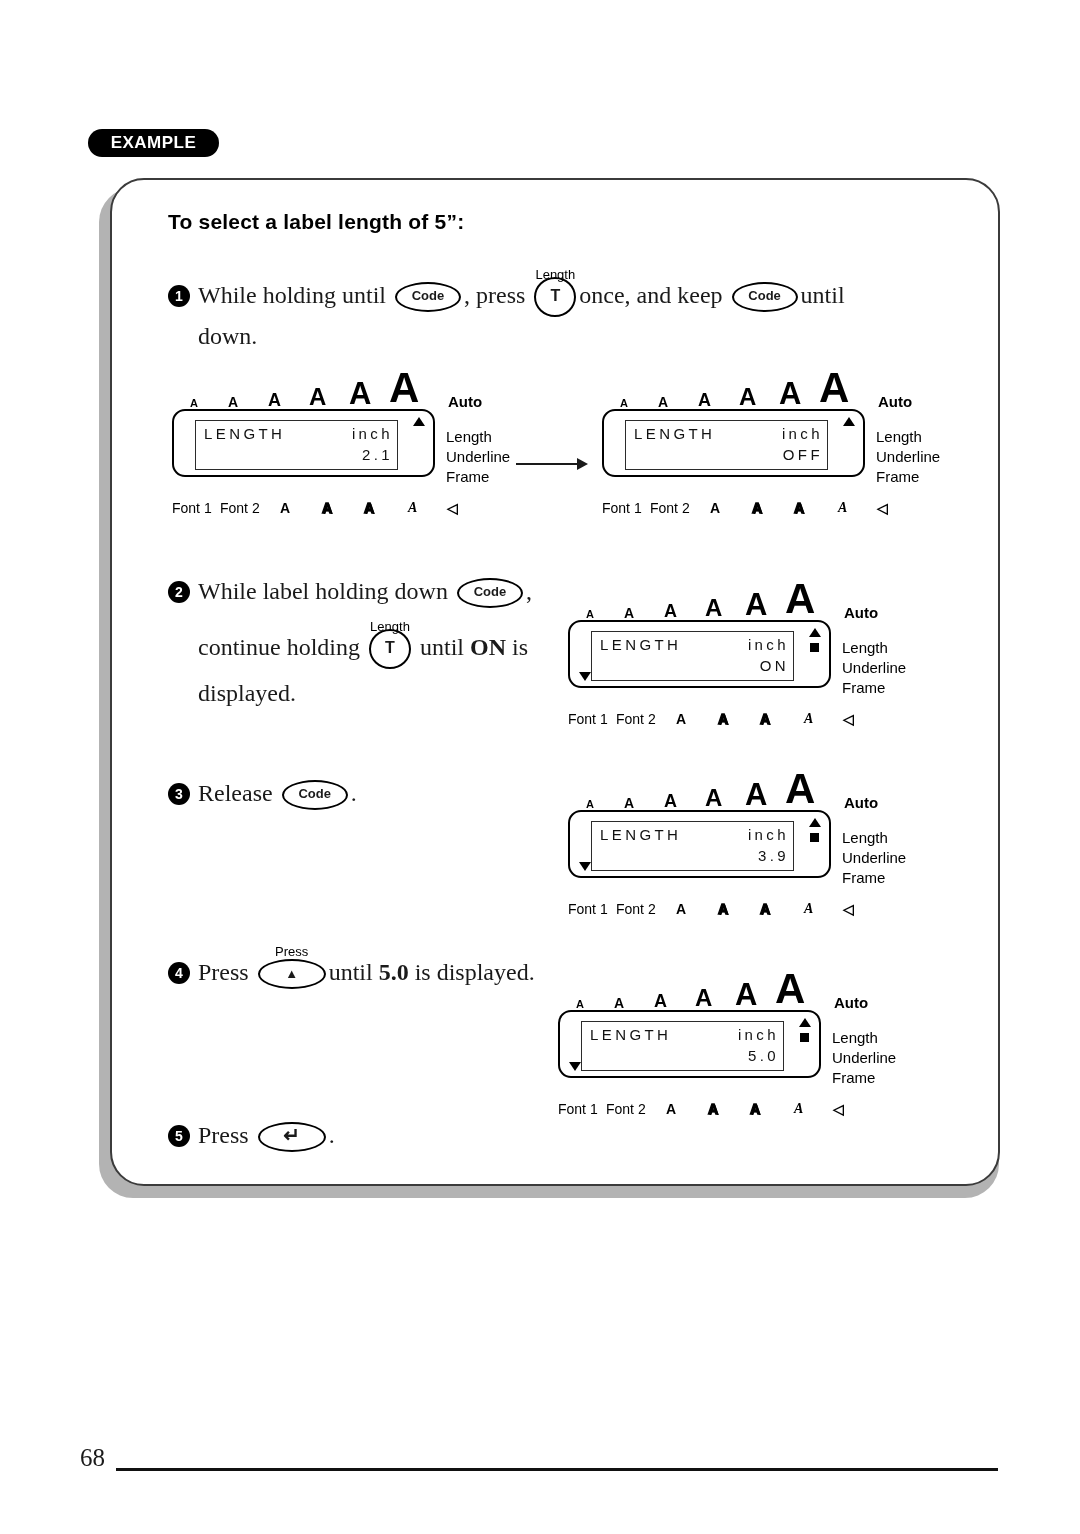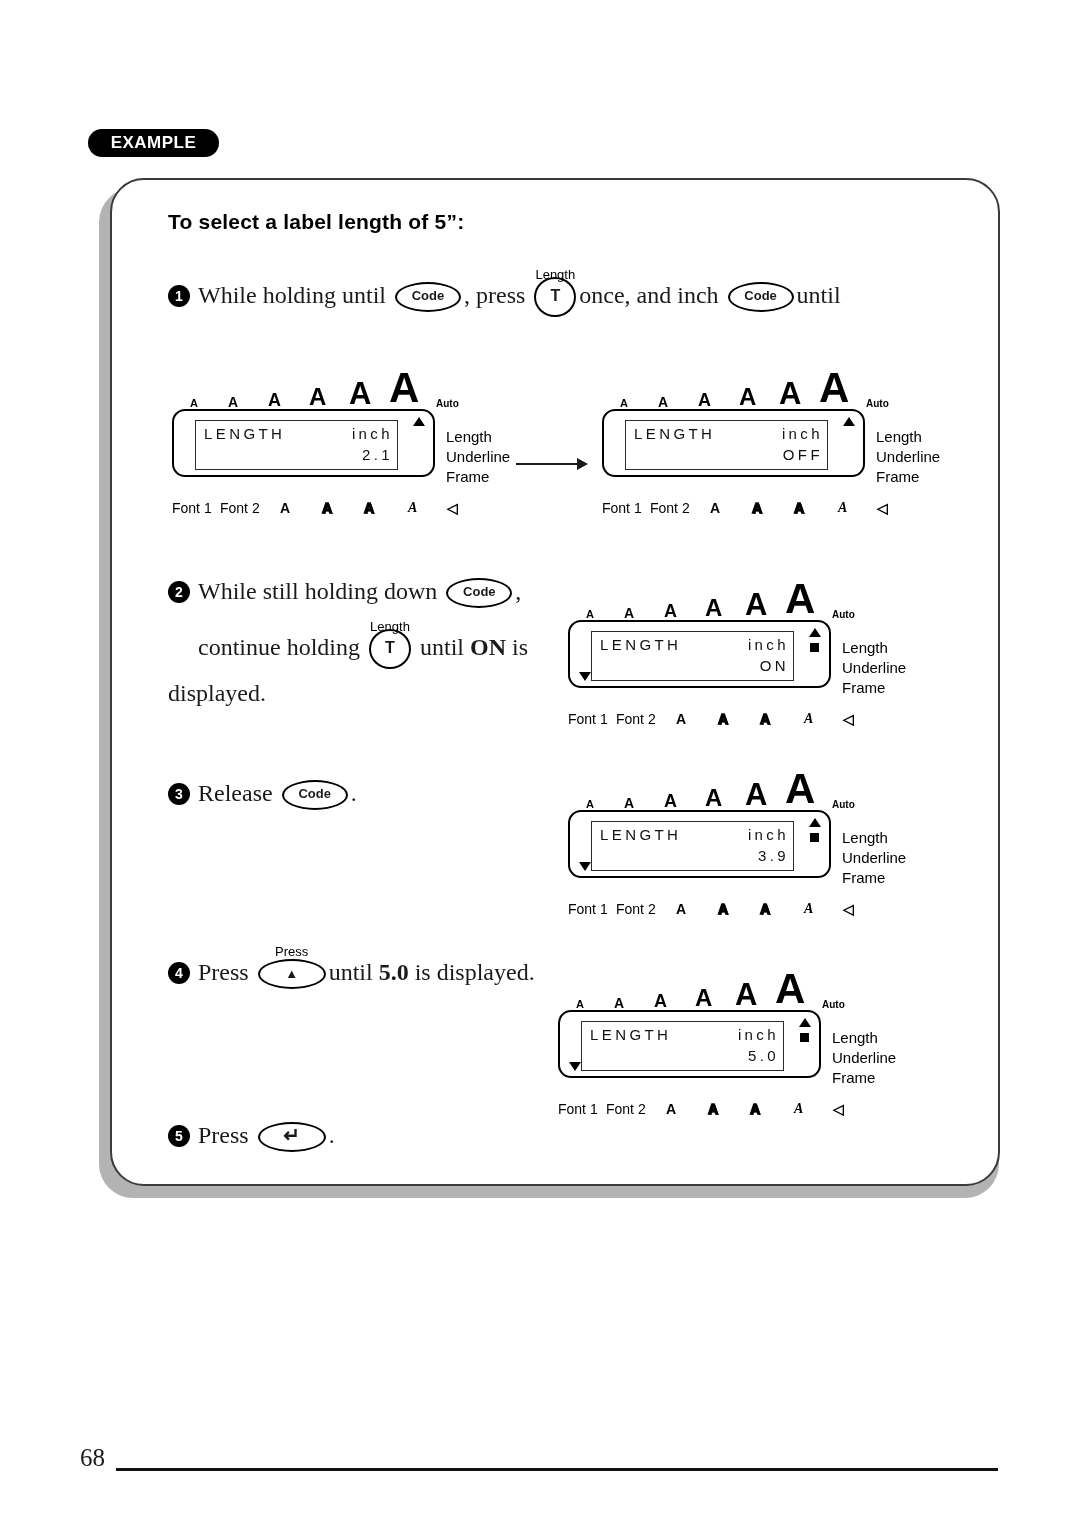--- a/index.html
+++ b/index.html
@@ -129,22 +129,22 @@
   .lcd-arow span{
     position:absolute;
     bottom:0;
     font-family:"Liberation Sans", sans-serif;
     font-weight:bold;
     color:#000;
     line-height:1;
   }
   .lcd-auto{
     position:absolute;
-    left:260px; bottom:1px;
-    font-size:10px; font-weight:normal;
+    left:272px; bottom:1px;
+    font-size:15px; font-weight:normal;
     color:#000;
   }
   .lcd-body{
     position:relative;
     width:263px;height:68px;
     border:2.2px solid #000;
     border-radius:13px;
     box-sizing:border-box;
     background:#fff;
   }
@@ -257,22 +257,23 @@
 <div class="panel-shadow"></div>
 <div class="panel"></div>
 
 <div class="heading">To select a label length of 5”:</div>
 
 <div class="step" style="left:168px; top:276px; width:810px;">
   <span class="bullet">1</span><span>While  holding  until</span>
   <span class="keycap key-code">Code</span><span>,  press</span>
   <span class="keycap key-round">
     <span class="keytop">Length</span><span>T</span>
-  </span><span>once,  and  inch</span>
+  </span><span>once,  and  keep</span>
   <span class="keycap key-code">Code</span><span>until</span>
+  <div style="margin-left:30px;">down.</div>
 </div>
 
 <div class="lcd" style="left:172px; top:375px;">
   <div class="lcd-arow">
     <span style="left:14px;  font-size:11px;">A</span>
     <span style="left:52px;  font-size:14px;">A</span>
     <span style="left:92px;  font-size:18px;">A</span>
     <span style="left:133px; font-size:24px;">A</span>
     <span style="left:173px; font-size:31px;">A</span>
     <span style="left:213px; font-size:42px;">A</span>
@@ -334,32 +335,32 @@
     <span style="left:48px;">Font 2</span>
     <span class="bA" style="left:108px;">A</span>
     <span class="oA" style="left:150px;">A</span>
     <span class="oA" style="left:192px;">A</span>
     <span class="iA" style="left:236px;">A</span>
     <span class="frA" style="left:275px;">◁</span>
   </div>
 </div>
 
 <div class="step" style="left:168px; top:568px; width:400px; line-height:46px;">
-  <span class="bullet">2</span><span>While still holding down</span>
+  <span class="bullet">2</span><span>While label holding down</span>
   <span class="keycap key-code">Code</span><span>,</span>
   <div style="margin-left:30px;margin-top:10px;">
     <span>continue holding</span>
     <span class="keycap key-round">
       <span class="keytop">Length</span><span>T</span>
     </span>
     <span>until</span>
     <span class="bold">ON</span>
     <span>is</span>
   </div>
-  <div style="">displayed.</div>
+  <div style="margin-left:30px;">displayed.</div>
 </div>
 
 <div class="lcd" style="left:568px; top:586px;">
   <div class="lcd-arow">
     <span style="left:14px;  font-size:11px;">A</span>
     <span style="left:52px;  font-size:14px;">A</span>
     <span style="left:92px;  font-size:18px;">A</span>
     <span style="left:133px; font-size:24px;">A</span>
     <span style="left:173px; font-size:31px;">A</span>
     <span style="left:213px; font-size:42px;">A</span>

